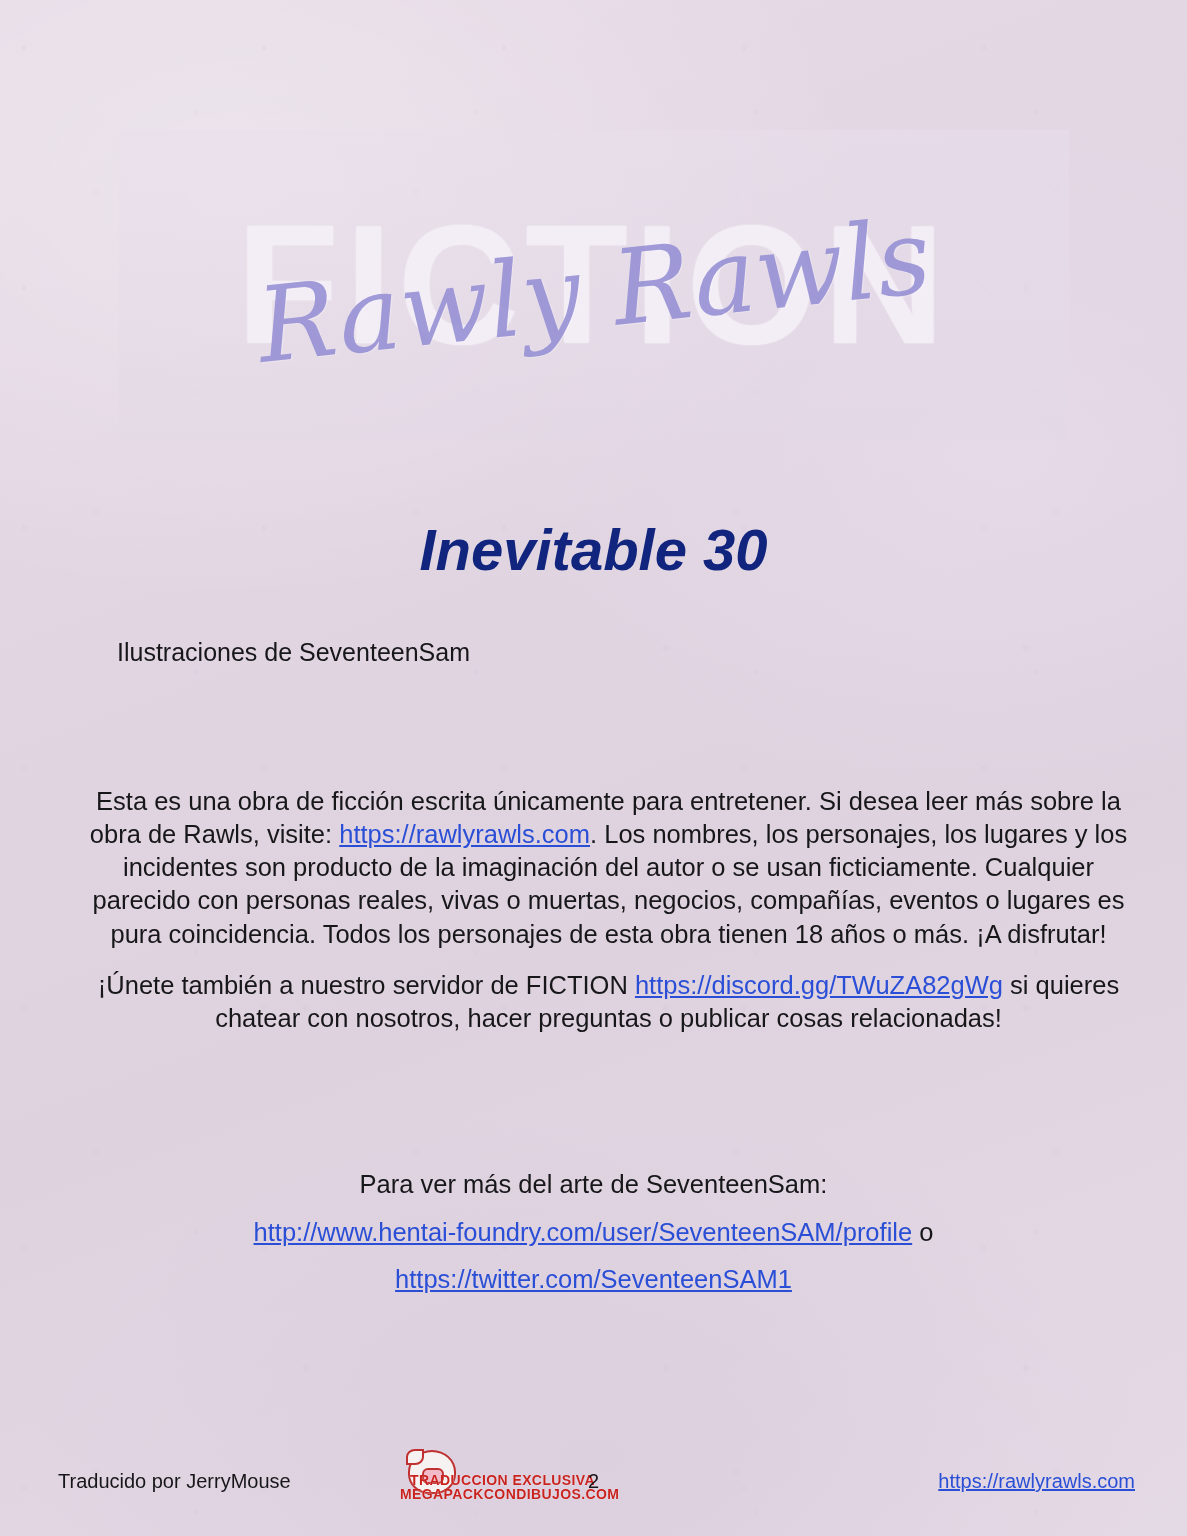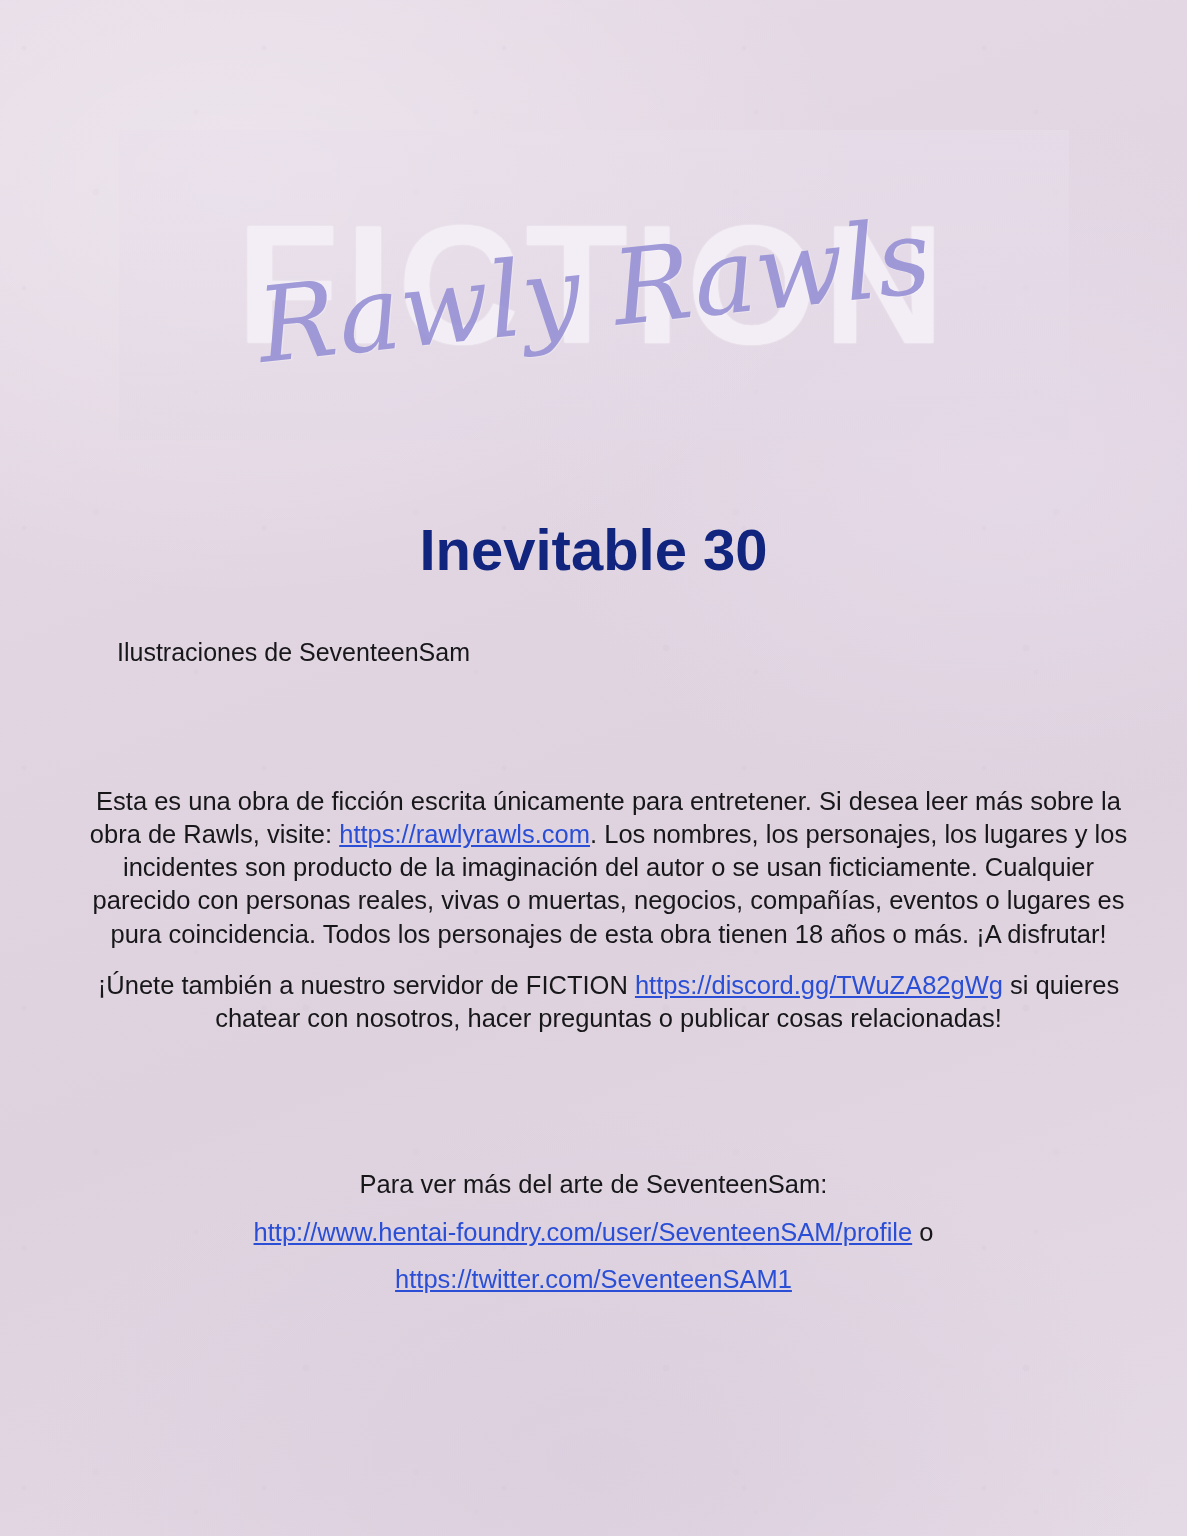--- a/index.html
+++ b/index.html
@@ -79,20 +79,21 @@
 
   
   .title {
     position: absolute;
     top: 516px;
     left: 0;
     width: 100%;
     text-align: center;
     font-family: "Liberation Sans", sans-serif;
     font-weight: bold;
+    font-style: italic;
     font-size: 58px;
     color: #12257e;
   }
 
   
   .credits {
     position: absolute;
     top: 638px;
     left: 105px;
     width: 990px;
@@ -246,13 +247,25 @@
     <p><span>Esta es una obra de ficción escrita únicamente para entretener. Si desea leer más sobre la obra de Rawls, visite: </span><a class="link" href="#">https://rawlyrawls.com</a><span>. Los nombres, los personajes, los lugares y los incidentes son producto de la imaginación del autor o se usan ficticiamente. Cualquier parecido con personas reales, vivas o muertas, negocios, compañías, eventos o lugares es pura coincidencia. Todos los personajes de esta obra tienen 18 años o más. ¡A disfrutar!</span></p>
     <p class="para-discord"><span>¡Únete también a nuestro servidor de FICTION </span><a class="link" href="#">https://discord.gg/TWuZA82gWg</a><span> si quieres chatear con nosotros, hacer preguntas o publicar cosas relacionadas!</span></p>
   </div>
 
   <div class="seventeen-block">
     <p>Para ver más del arte de SeventeenSam:</p>
     <p><a class="link" href="#">http://www.hentai-foundry.com/user/SeventeenSAM/profile</a><span> o</span></p>
     <p><a class="link" href="#">https://twitter.com/SeventeenSAM1</a></p>
   </div>
 
+  <div class="footer">
+    <div class="footer-left">Traducido por JerryMouse</div>
+
+    <div class="stamp">
+      <div class="pig"></div>
+      <div class="line1">TRADUCCION EXCLUSIVA</div>
+      <div class="line2">MEGAPACKCONDIBUJOS.COM</div>
+    </div>
+
+    <div class="footer-page">2</div>
+    <div class="footer-right"><a class="link" href="#">https://rawlyrawls.com</a></div>
+  </div>
 </div>
 
 </body></html>

